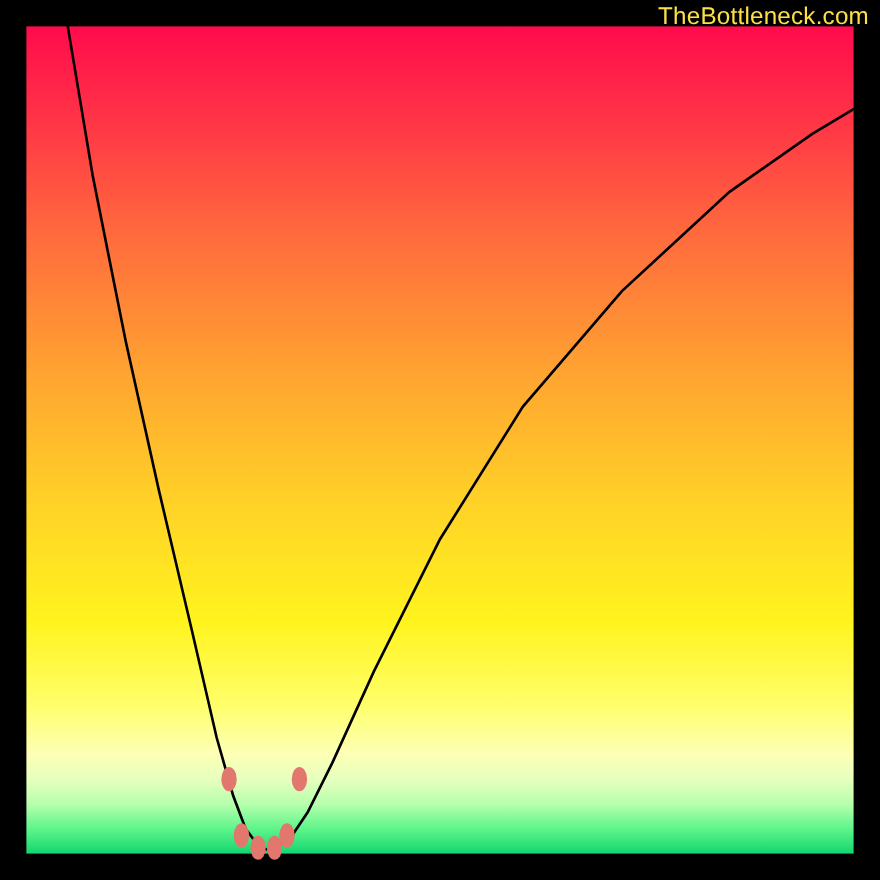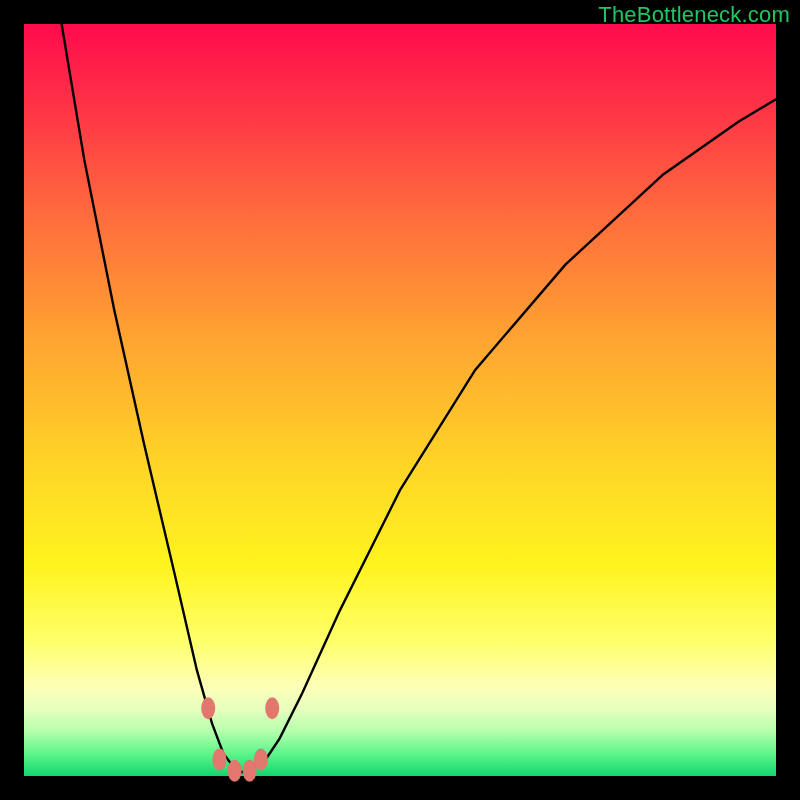--- a/index.html
+++ b/index.html
@@ -30,21 +30,21 @@
       #e7ffbe 91%,
       #b7ffad 94%,
       #5ef58b 97%,
       #12d66e 100%
     );
   }
   .watermark {
     position: absolute;
     top: 2px;
     right: 10px;
-    color: #22c55e;
+    color: #fde047;
     font-size: 22px;
     font-weight: 500;
     letter-spacing: 0.2px;
     user-select: none;
   }
   svg.curve {
     position: absolute;
     left: 0;
     top: 0;
     width: 752px;

